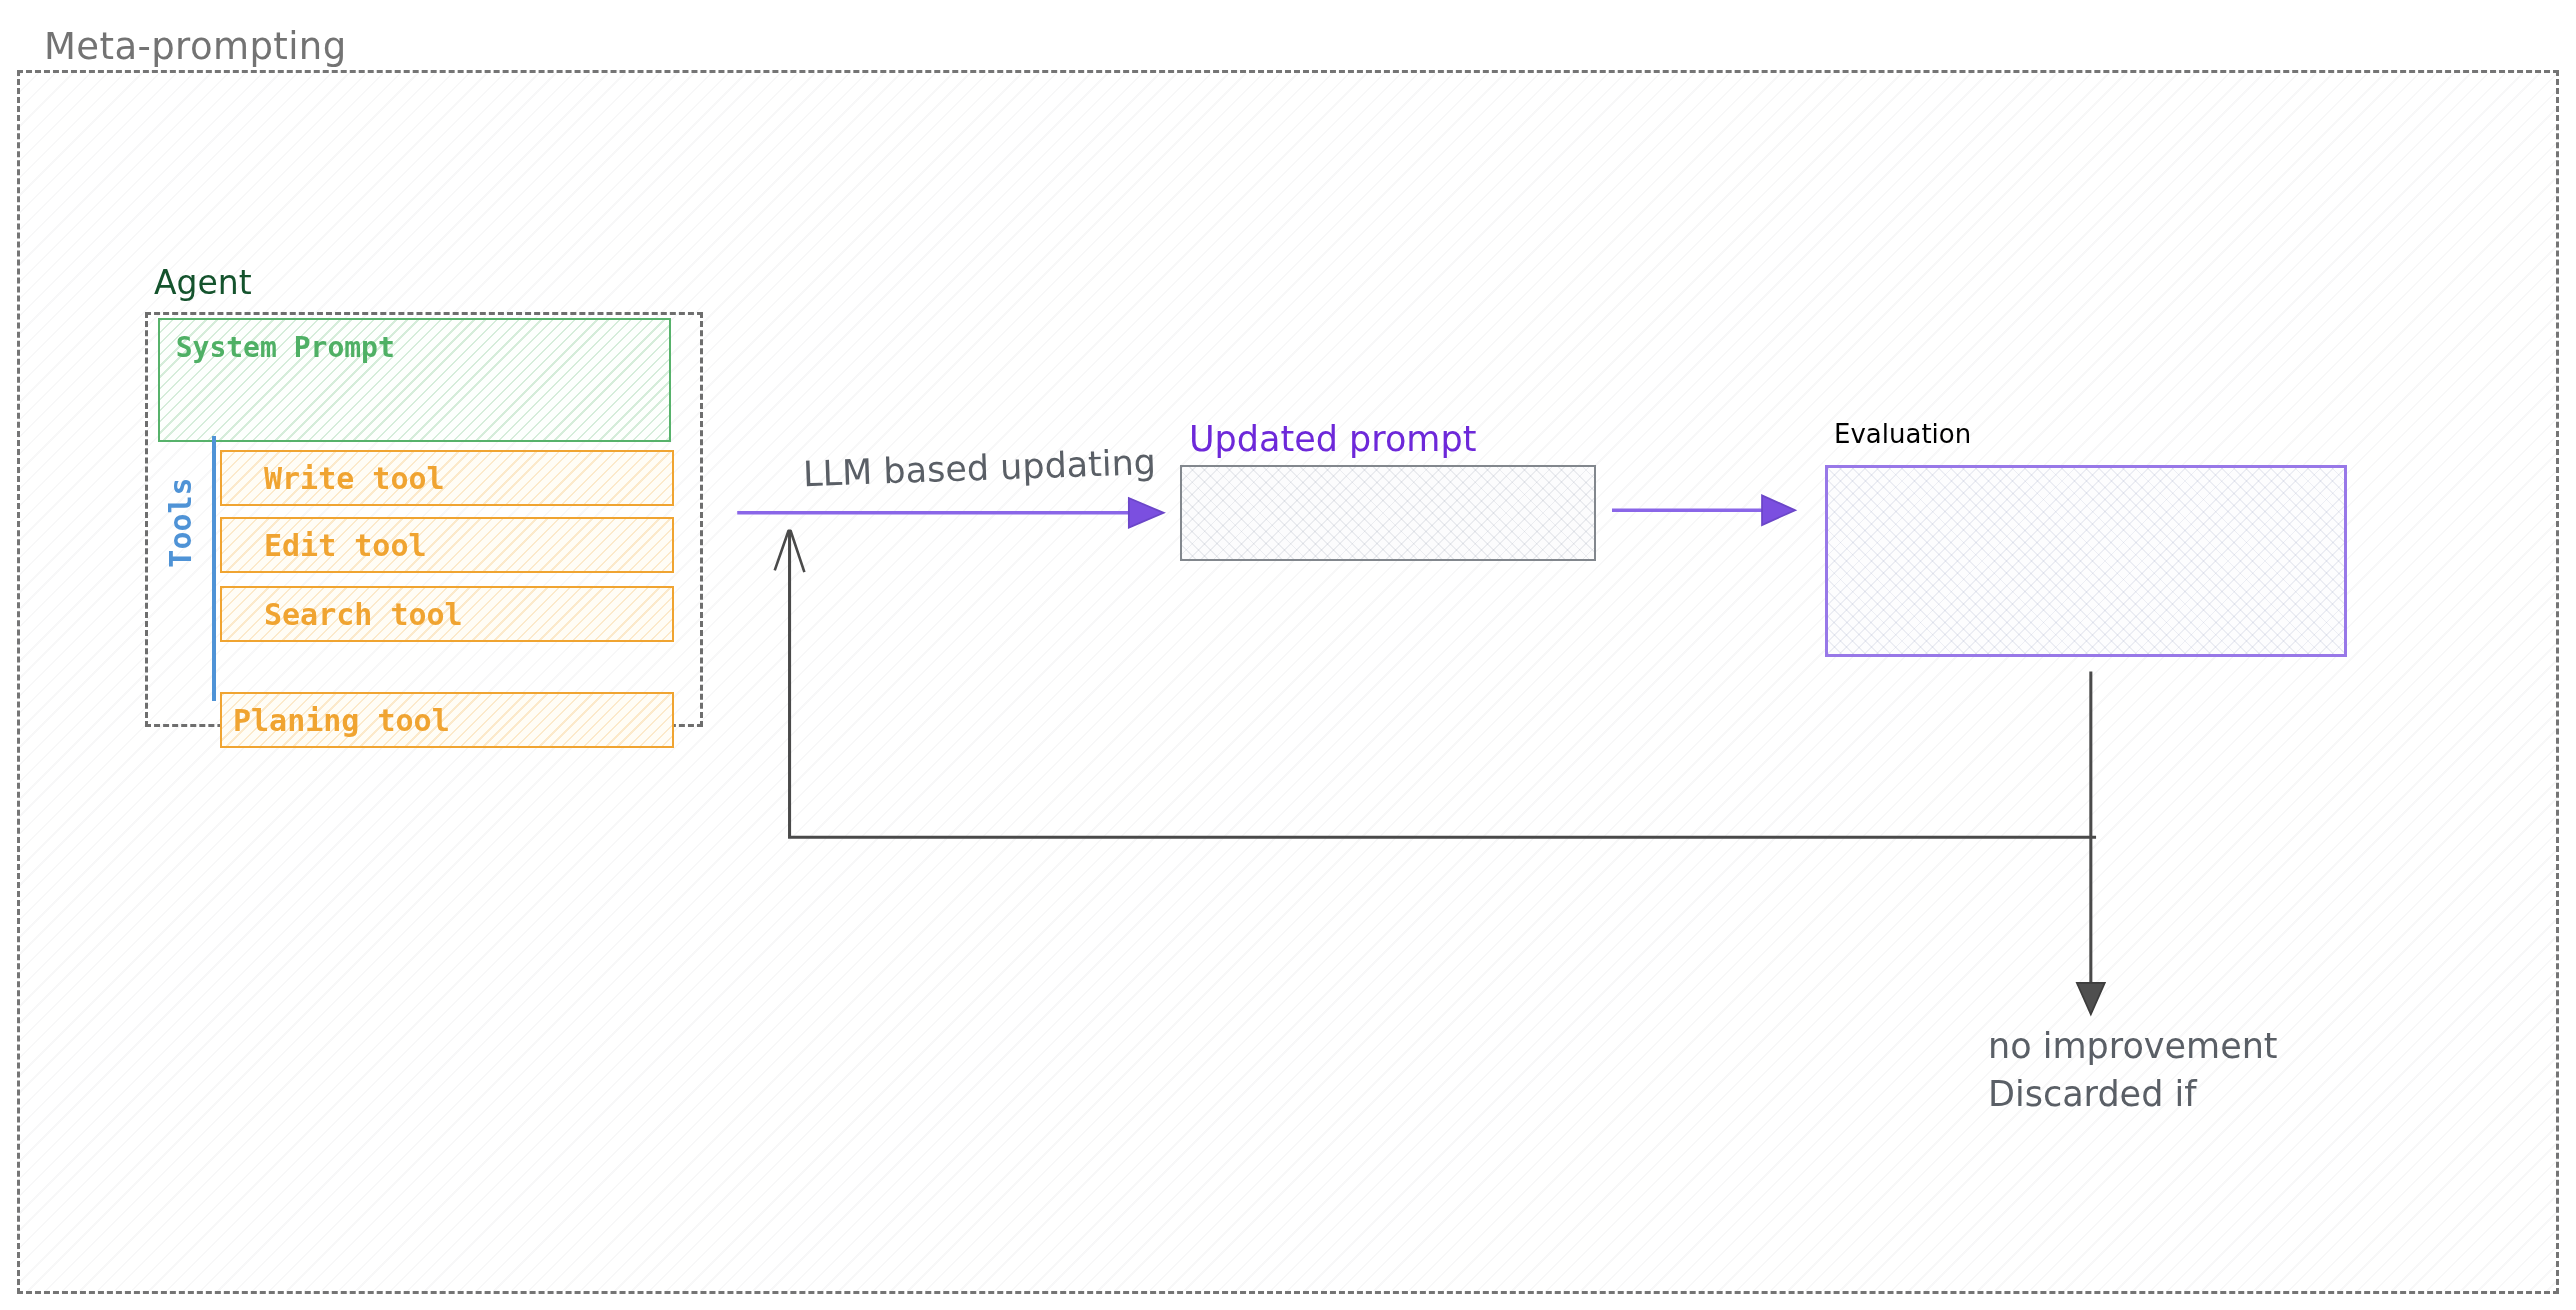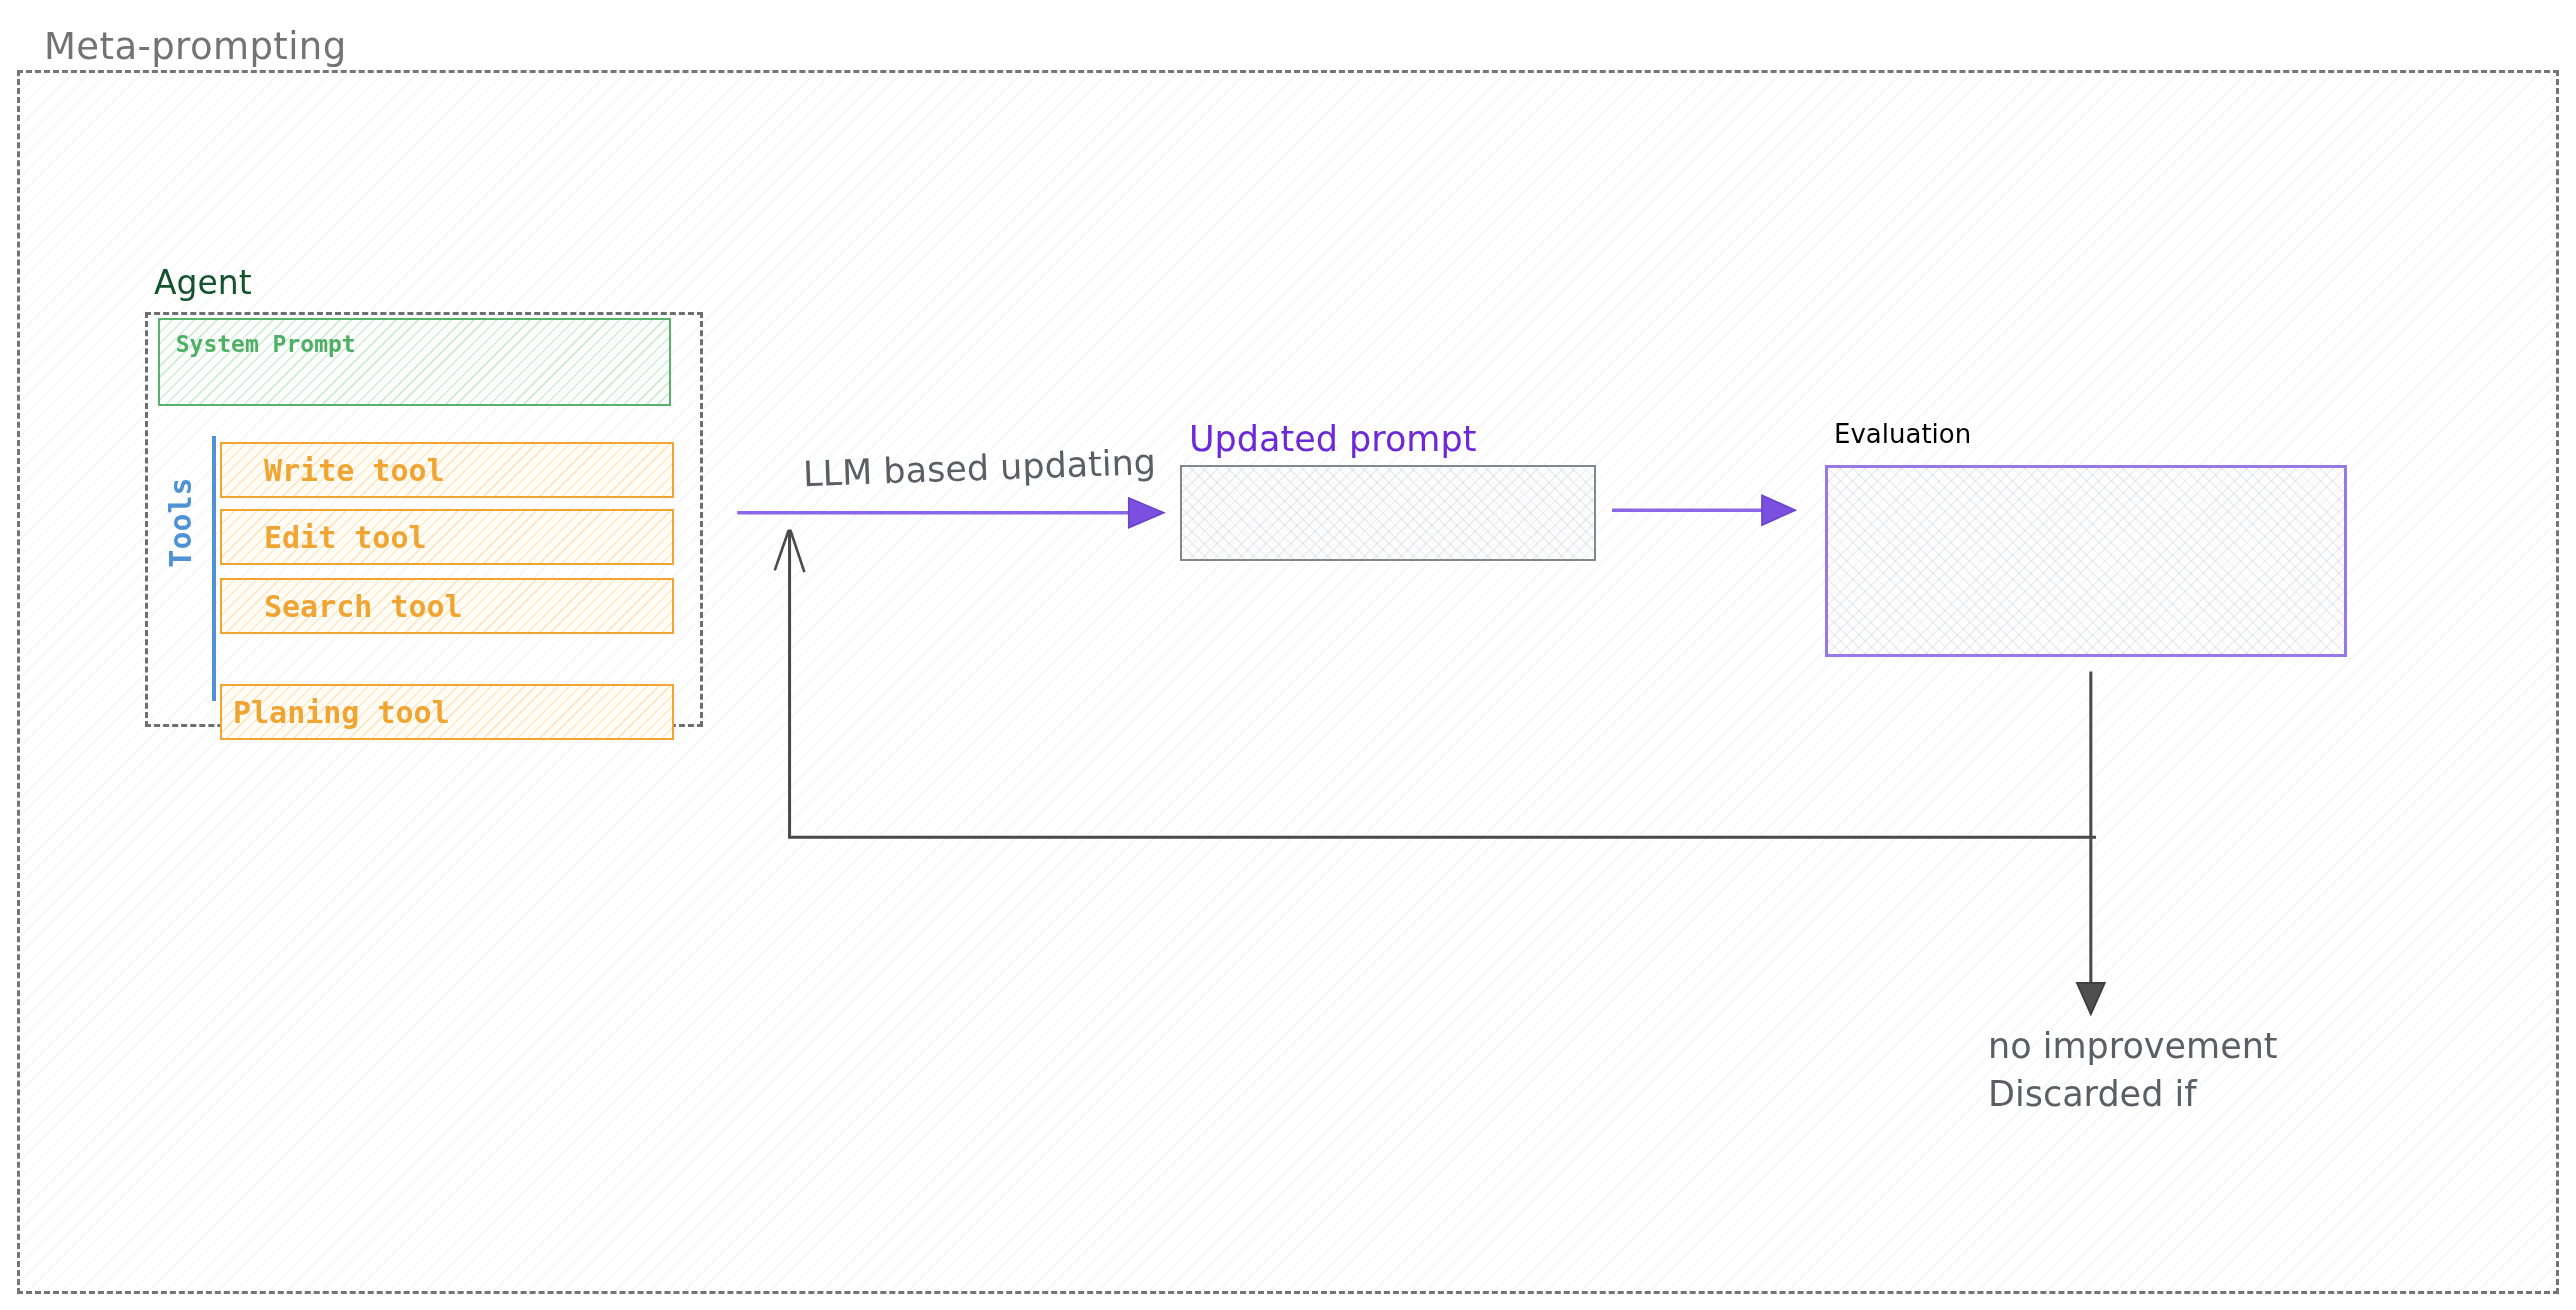--- a/index.html
+++ b/index.html
@@ -40,31 +40,31 @@
   }
   .agent-box {
     position: absolute;
     left: 145px; top: 312px;
     width: 558px; height: 415px;
     border: 3.1px dashed #6e6e6e;
   }
   .system-prompt-box {
     position: absolute;
     left: 158px; top: 318px;
-    width: 513px; height: 88px;
+    width: 513px; height: 124px;
     border: 2.6px solid #57b26b;
     background:
       repeating-linear-gradient(135deg,
         rgba(87,178,107,0.24) 0px, rgba(87,178,107,0.24) 1.7px,
         transparent 1.7px, transparent 7.9px),
       #fdfffd;
     color: #4fb065;
     font-family: "DejaVu Sans Mono", monospace;
     font-weight: bold;
-    font-size: 23px;
+    font-size: 28px;
     padding: 10.5px 0 0 15.7px;
   }
   .tools-line {
     position: absolute;
     left: 212px; top: 436px;
     width: 3.5px; height: 265px;
     background: #4f93d6;
   }
   .tools-label {
     position: absolute;
@@ -87,20 +87,21 @@
         rgba(240,164,49,0.22) 0px, rgba(240,164,49,0.22) 1.7px,
         transparent 1.7px, transparent 7.9px),
       #fffdf6;
     color: #f0a431;
     font-family: "DejaVu Sans Mono", monospace;
     font-weight: bold;
     font-size: 30px;
     display: flex;
     align-items: center;
     padding-left: 42px;
+    margin-top: 8px;
   }
   .tool-box.t0 { top: 442px; }
   .tool-box.t1 { top: 509px; }
   .tool-box.t2 { top: 578px; }
   .tool-box.t3 { top: 684px; padding-left: 11px; }
   
   .llm-arrow-label {
     position: absolute;
     left: 803px; top: 448px;
     font-size: 35px;

